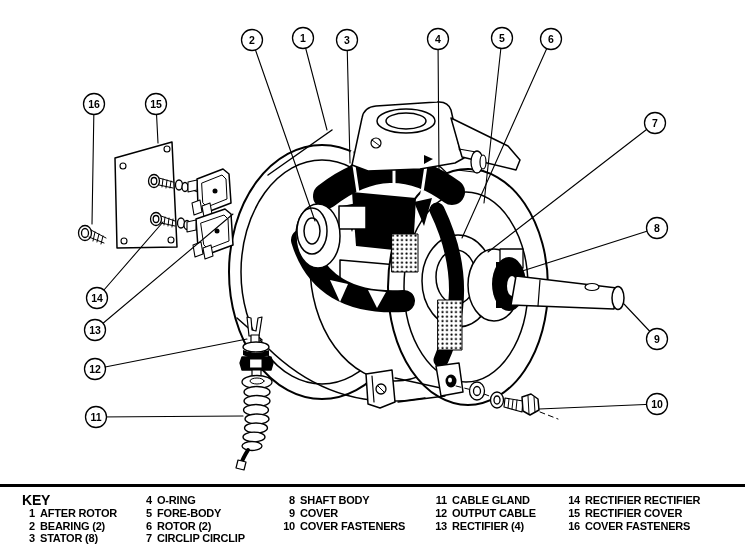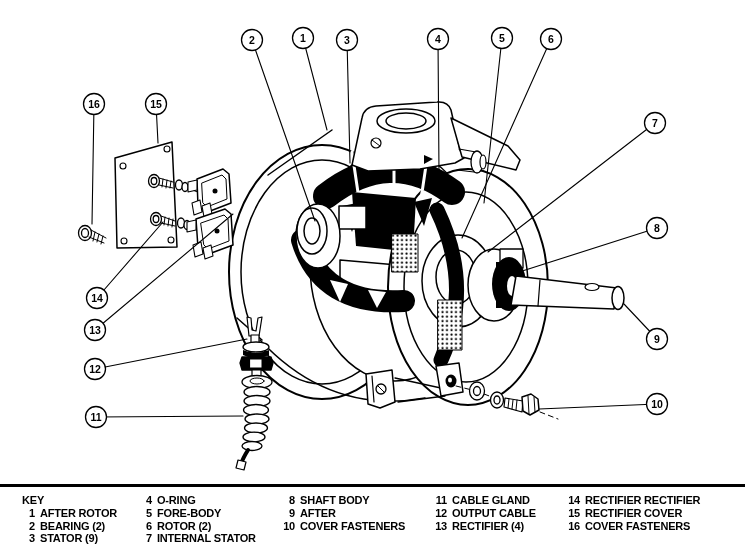--- a/index.html
+++ b/index.html
@@ -4,21 +4,21 @@
 <style>
   html,body{margin:0;padding:0;background:#fff;}
   #page{position:relative;width:745px;height:549px;background:#fff;overflow:hidden;
         font-family:"Liberation Sans",sans-serif;}
   #diagram{position:absolute;left:0;top:0;}
   #key-rule{position:absolute;left:0;top:484px;width:745px;height:3px;background:#000;}
   .kcol{position:absolute;top:494px;}
   .krow{display:flex;align-items:flex-start;height:12.8px;
         font-size:11px;font-weight:bold;letter-spacing:-0.2px;color:#000;
         white-space:nowrap;line-height:12.8px;}
-  .khead{font-size:11px;font-weight:bold;letter-spacing:-0.2px;line-height:12.8px;height:12.8px;}
+  .khead{font-size:14px;font-weight:bold;letter-spacing:-0.2px;line-height:12.8px;height:12.8px;}
   .knum{display:inline-block;text-align:right;margin-right:5px;}
   svg text{font-family:"Liberation Sans",sans-serif;}
 </style>
 </head>
 <body>
 
 <div id="page">
 
 <svg id="diagram" width="745" height="549" viewBox="0 0 745 549">
   <defs>
@@ -284,49 +284,49 @@
   <div class="krow">
           <span class="knum" style="width: 13px;">1</span>
           <span>AFTER ROTOR</span>
         </div>
         <div class="krow">
           <span class="knum" style="width: 13px;">2</span>
           <span>BEARING (2)</span>
         </div>
         <div class="krow">
           <span class="knum" style="width: 13px;">3</span>
-          <span>STATOR (9)</span>
+          <span>STATOR (8)</span>
         </div>
       </div>
   <div class="kcol" style="left:139px">
         <div class="krow">
           <span class="knum" style="width: 13px;">4</span>
           <span>O-RING</span>
         </div>
         <div class="krow">
           <span class="knum" style="width: 13px;">5</span>
           <span>FORE-BODY</span>
         </div>
         <div class="krow">
           <span class="knum" style="width: 13px;">6</span>
           <span>ROTOR (2)</span>
         </div>
         <div class="krow">
           <span class="knum" style="width: 13px;">7</span>
-          <span>INTERNAL STATOR</span>
+          <span>CIRCLIP CIRCLIP</span>
         </div>
       </div>
   <div class="kcol" style="left:276px">
         <div class="krow">
           <span class="knum" style="width: 19px;">8</span>
           <span>SHAFT BODY</span>
         </div>
         <div class="krow">
           <span class="knum" style="width: 19px;">9</span>
-          <span>AFTER</span>
+          <span>COVER</span>
         </div>
         <div class="krow">
           <span class="knum" style="width: 19px;">10</span>
           <span>COVER FASTENERS</span>
         </div>
       </div>
   <div class="kcol" style="left:430px">
         <div class="krow">
           <span class="knum" style="width: 17px;">11</span>
           <span>CABLE GLAND</span>

